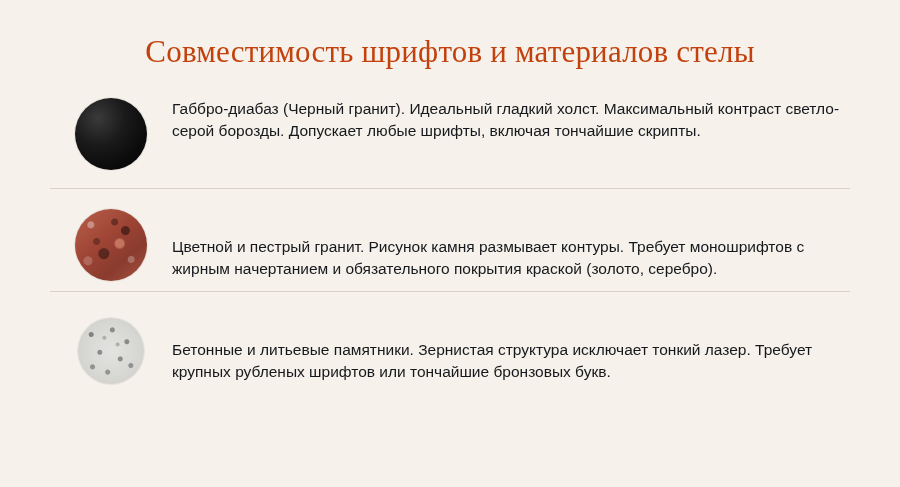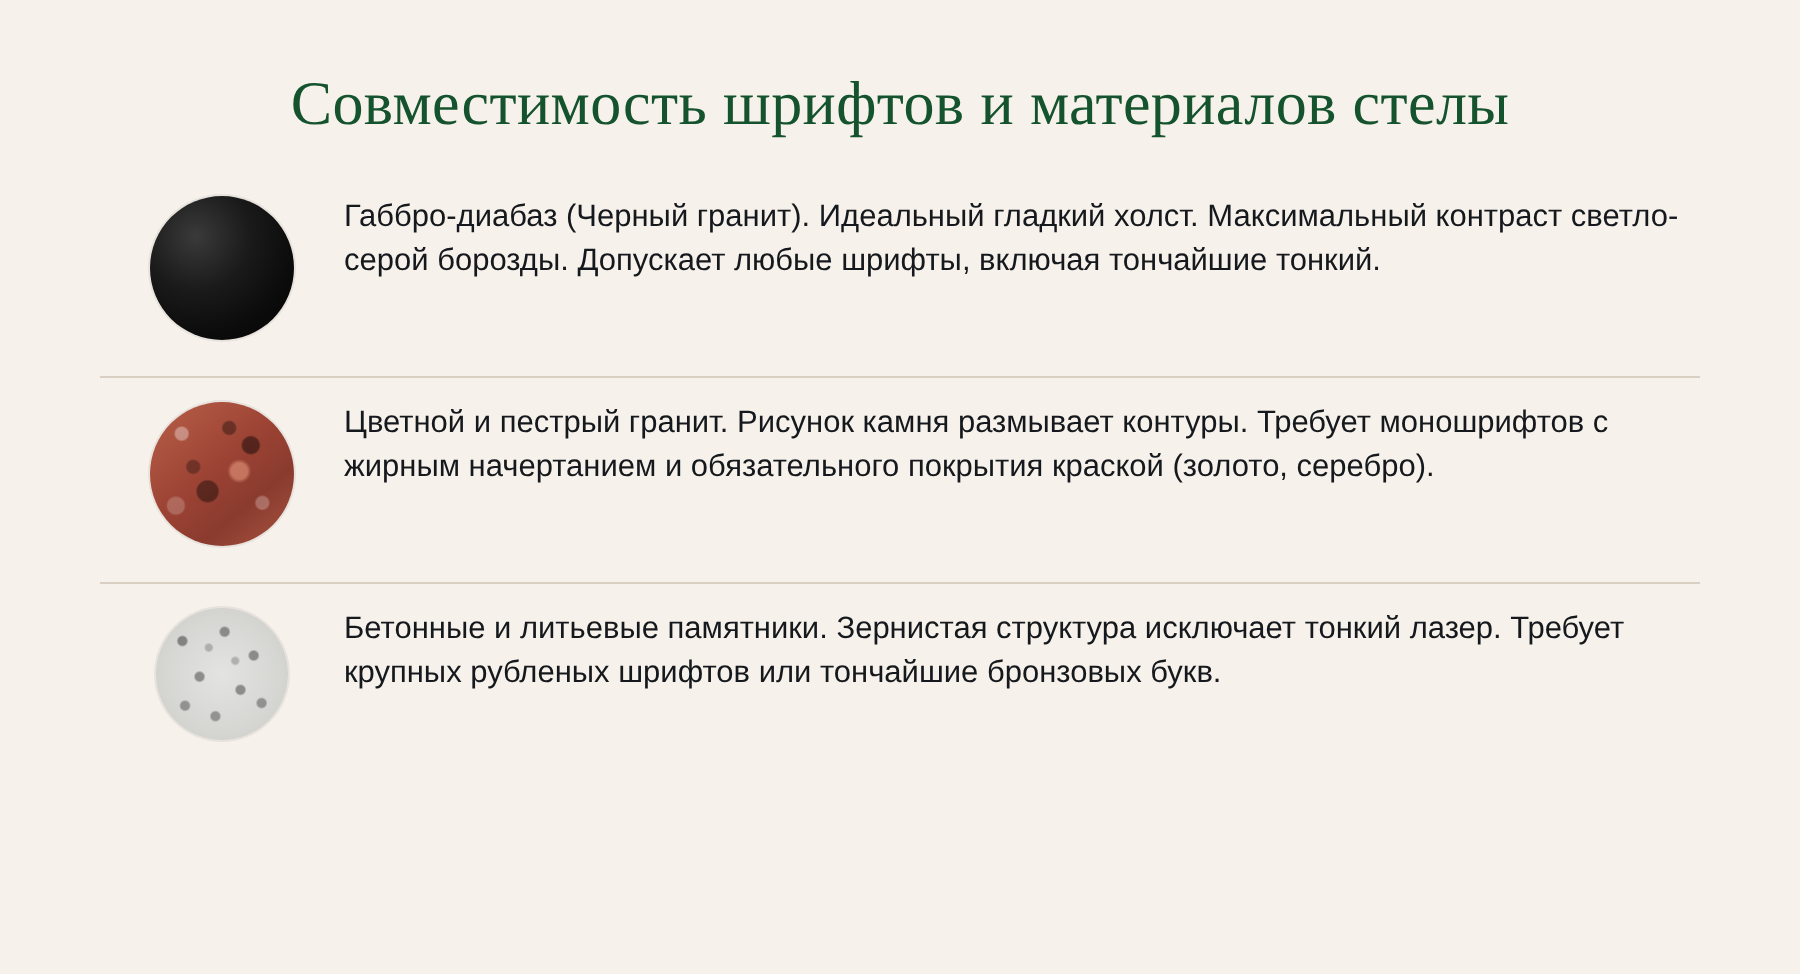--- a/index.html
+++ b/index.html
@@ -19,37 +19,38 @@
     width: 900px;
     height: 487px;
     box-sizing: border-box;
     padding: 26px 50px 10px 50px;
     background: #f6f1ea;
   }
   .title {
     font-family: "Liberation Serif", serif;
     font-size: 31px;
     line-height: 1.15;
-    color: #14532d;
+    color: #c2410c;
     text-align: center;
     letter-spacing: 0.2px;
     margin: 8px 0 16px 0;
     white-space: nowrap;
   }
   .rows {
     margin-top: 6px;
   }
   .row {
     display: flex;
     align-items: flex-start;
     padding: 10px 0 10px 0;
     min-height: 82px;
   }
   .row + .row {
     border-top: 1px solid #d9cfc2;
+    align-items: flex-end;
   }
   .swatch-wrap {
     width: 122px;
     flex: 0 0 122px;
     display: flex;
     justify-content: center;
     align-items: flex-start;
     padding-top: 2px;
   }
   .swatch {
@@ -120,21 +121,21 @@
 <div class="page">
 
   <div class="title">Совместимость шрифтов и материалов стелы</div>
 
   <div class="rows">
 
     <div class="row">
       <div class="swatch-wrap">
         <div class="swatch sw-gabbro"></div>
       </div>
-      <div class="row-text">Габбро-диабаз (Черный гранит). Идеальный гладкий холст. Максимальный контраст светло-серой борозды. Допускает любые шрифты, включая тончайшие тонкий.</div>
+      <div class="row-text">Габбро-диабаз (Черный гранит). Идеальный гладкий холст. Максимальный контраст светло-серой борозды. Допускает любые шрифты, включая тончайшие скрипты.</div>
     </div>
 
     <div class="row">
       <div class="swatch-wrap">
         <div class="swatch sw-red"></div>
       </div>
       <div class="row-text">Цветной и пестрый гранит. Рисунок камня размывает контуры. Требует моношрифтов с жирным начертанием и обязательного покрытия краской (золото, серебро).</div>
     </div>
 
 

